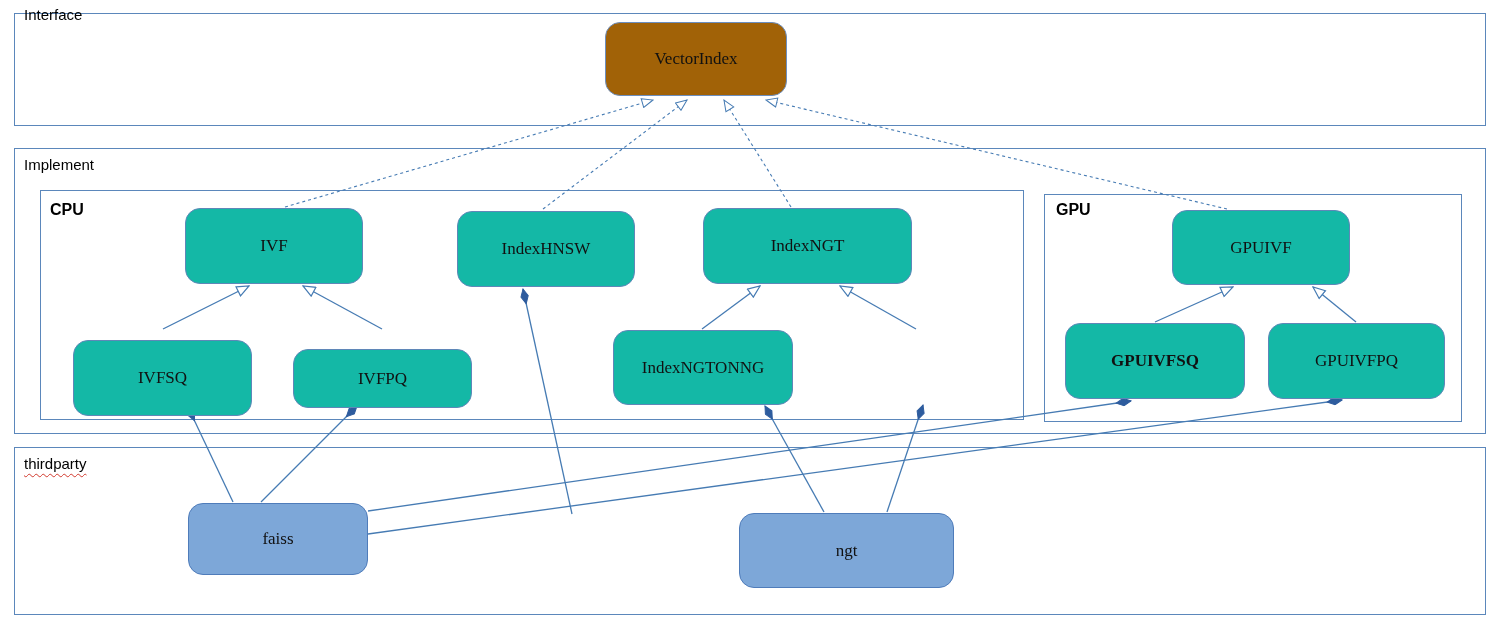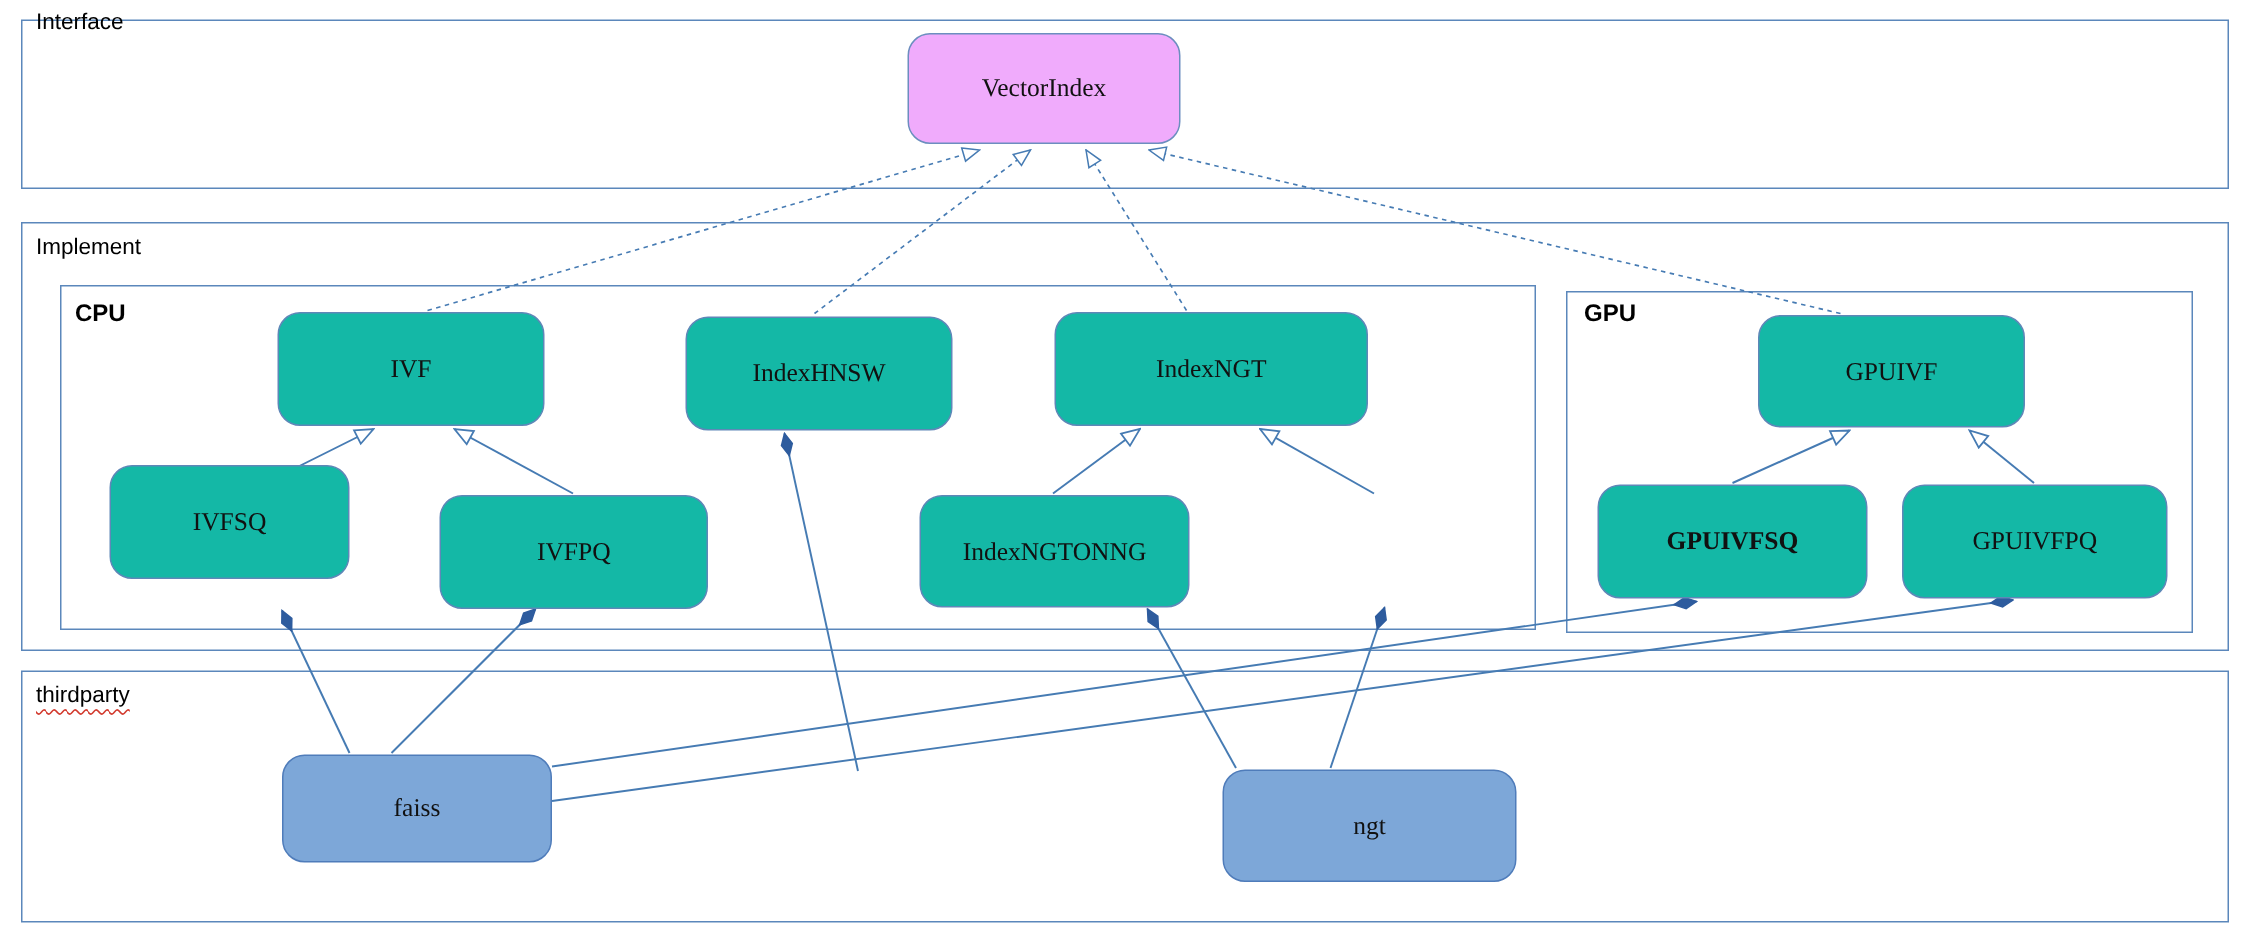--- a/index.html
+++ b/index.html
@@ -6,21 +6,21 @@
   .canvas{position:relative;width:1503px;height:628px;background:#ffffff;overflow:hidden;
           font-family:"Liberation Sans",sans-serif;}
   .container-box{position:absolute;border:1.6px solid #5b87bb;background:transparent;z-index:1;box-sizing:border-box;}
   .container-label{position:absolute;color:#000;font-size:15px;z-index:4;white-space:nowrap;}
   .container-label.heavy{font-weight:600;font-size:16px;}
   .squiggle{text-decoration:underline wavy #d23a2e;text-decoration-thickness:1px;text-underline-offset:4px;}
   .edges{position:absolute;left:0;top:0;z-index:2;}
   .node{position:absolute;border-radius:15px;border:1.5px solid #5f87b8;display:flex;align-items:center;justify-content:center;
         font-family:"Liberation Serif",serif;font-size:17px;color:#111;z-index:3;box-sizing:border-box;}
   .node.green{background:#14b8a6;}
-  .node.pink{background:#f0abfc;border-color:#6c8ebf;}
+  .node.pink{background:#a16207;border-color:#6c8ebf;}
   .node.blue{background:#7da7d8;border-color:#4f7cba;}
 </style>
 </head>
 <body>
 
 <div class="canvas">
 
   <div class="container-box" style="left:14px;top:13px;width:1472px;height:113px;"></div>
   <span class="container-label" style="left:24px;top:6px;">Interface</span>
 
@@ -81,36 +81,36 @@
   <div class="node green" style="left:457px;top:211px;width:178px;height:76px;">
     <span>IndexHNSW</span>
   </div>
   <div class="node green" style="left:703px;top:208px;width:209px;height:76px;">
     <span>IndexNGT</span>
   </div>
   <div class="node green" style="left:1172px;top:210px;width:178px;height:75px;">
     <span>GPUIVF</span>
   </div>
 
-  <div class="node green" style="left:73px;top:310px;width:160px;height:76px;">
+  <div class="node green" style="left:73px;top:340px;width:179px;height:76px;">
     <span>IVFSQ</span>
   </div>
-  <div class="node green" style="left:293px;top:330px;width:179px;height:76px;">
+  <div class="node green" style="left:293px;top:349px;width:179px;height:59px;">
     <span>IVFPQ</span>
   </div>
   <div class="node green" style="left:613px;top:330px;width:180px;height:75px;">
     <span>IndexNGTONNG</span>
   </div>
   <div class="node green" style="left:1065px;top:323px;width:180px;height:76px;font-weight:bold;">
     <span>GPUIVFSQ</span>
   </div>
   <div class="node green" style="left:1268px;top:323px;width:177px;height:76px;">
     <span>GPUIVFPQ</span>
   </div>
 
   <div class="node blue" style="left:188px;top:503px;width:180px;height:72px;">
     <span>faiss</span>
   </div>
-  <div class="node blue" style="left:815px;top:513px;width:196px;height:75px;">
+  <div class="node blue" style="left:739px;top:513px;width:215px;height:75px;">
     <span>ngt</span>
   </div>
 
 </div>
 
 </body></html>

